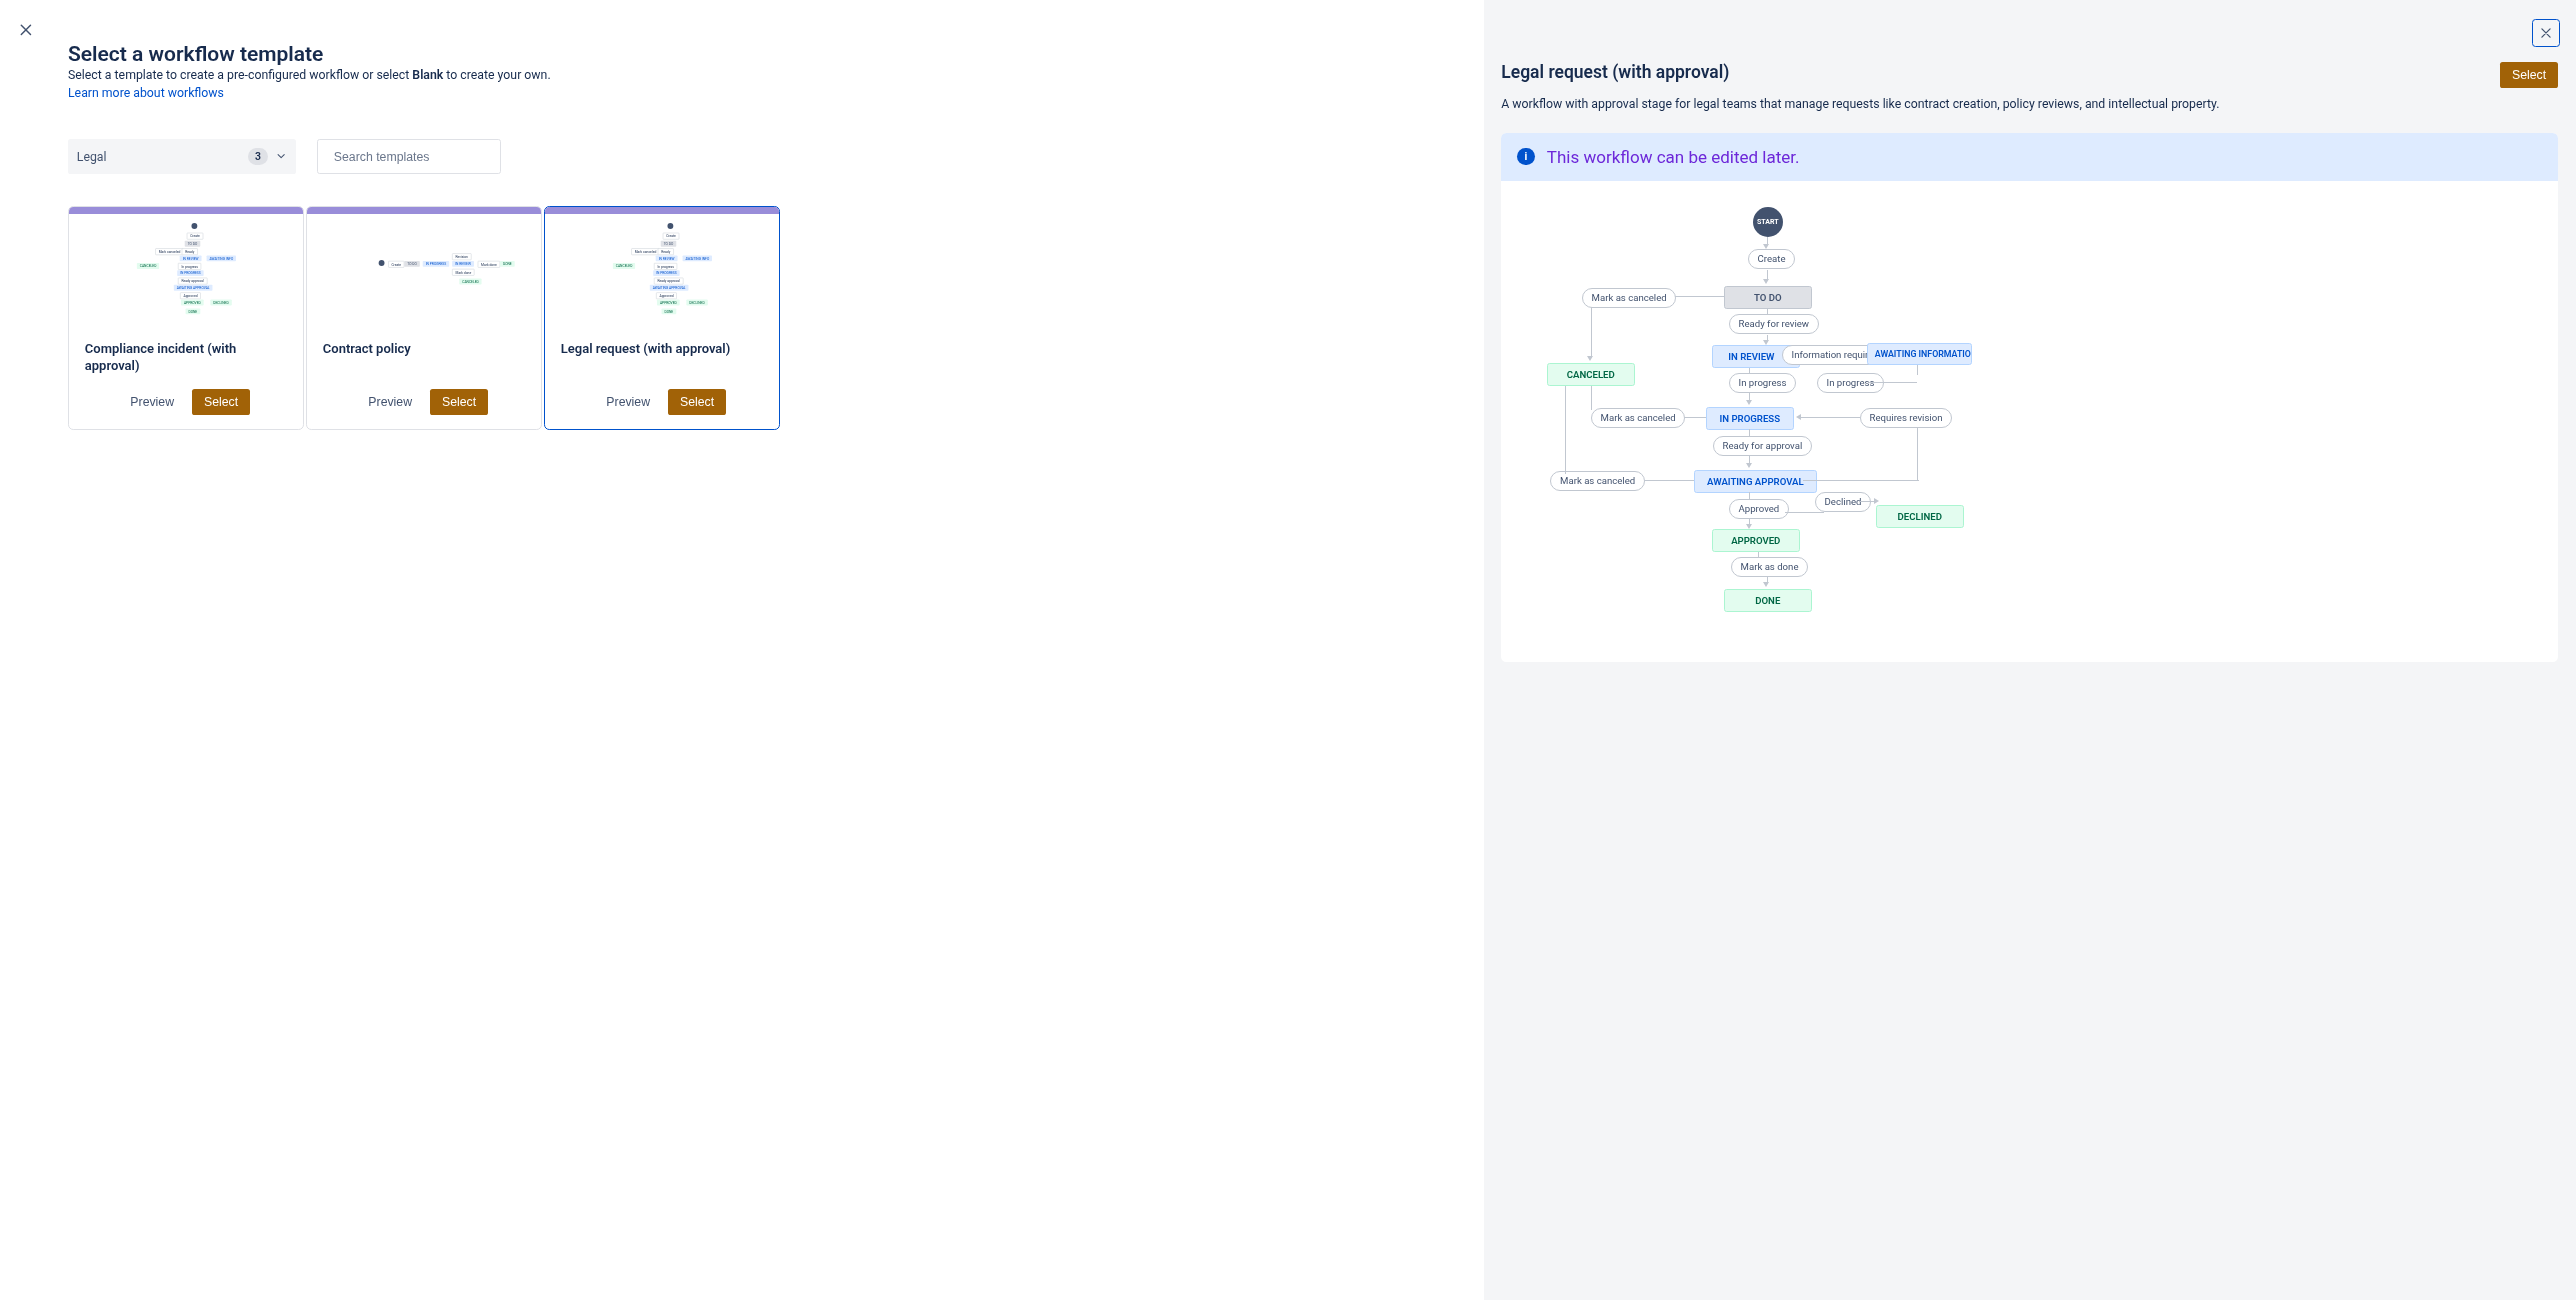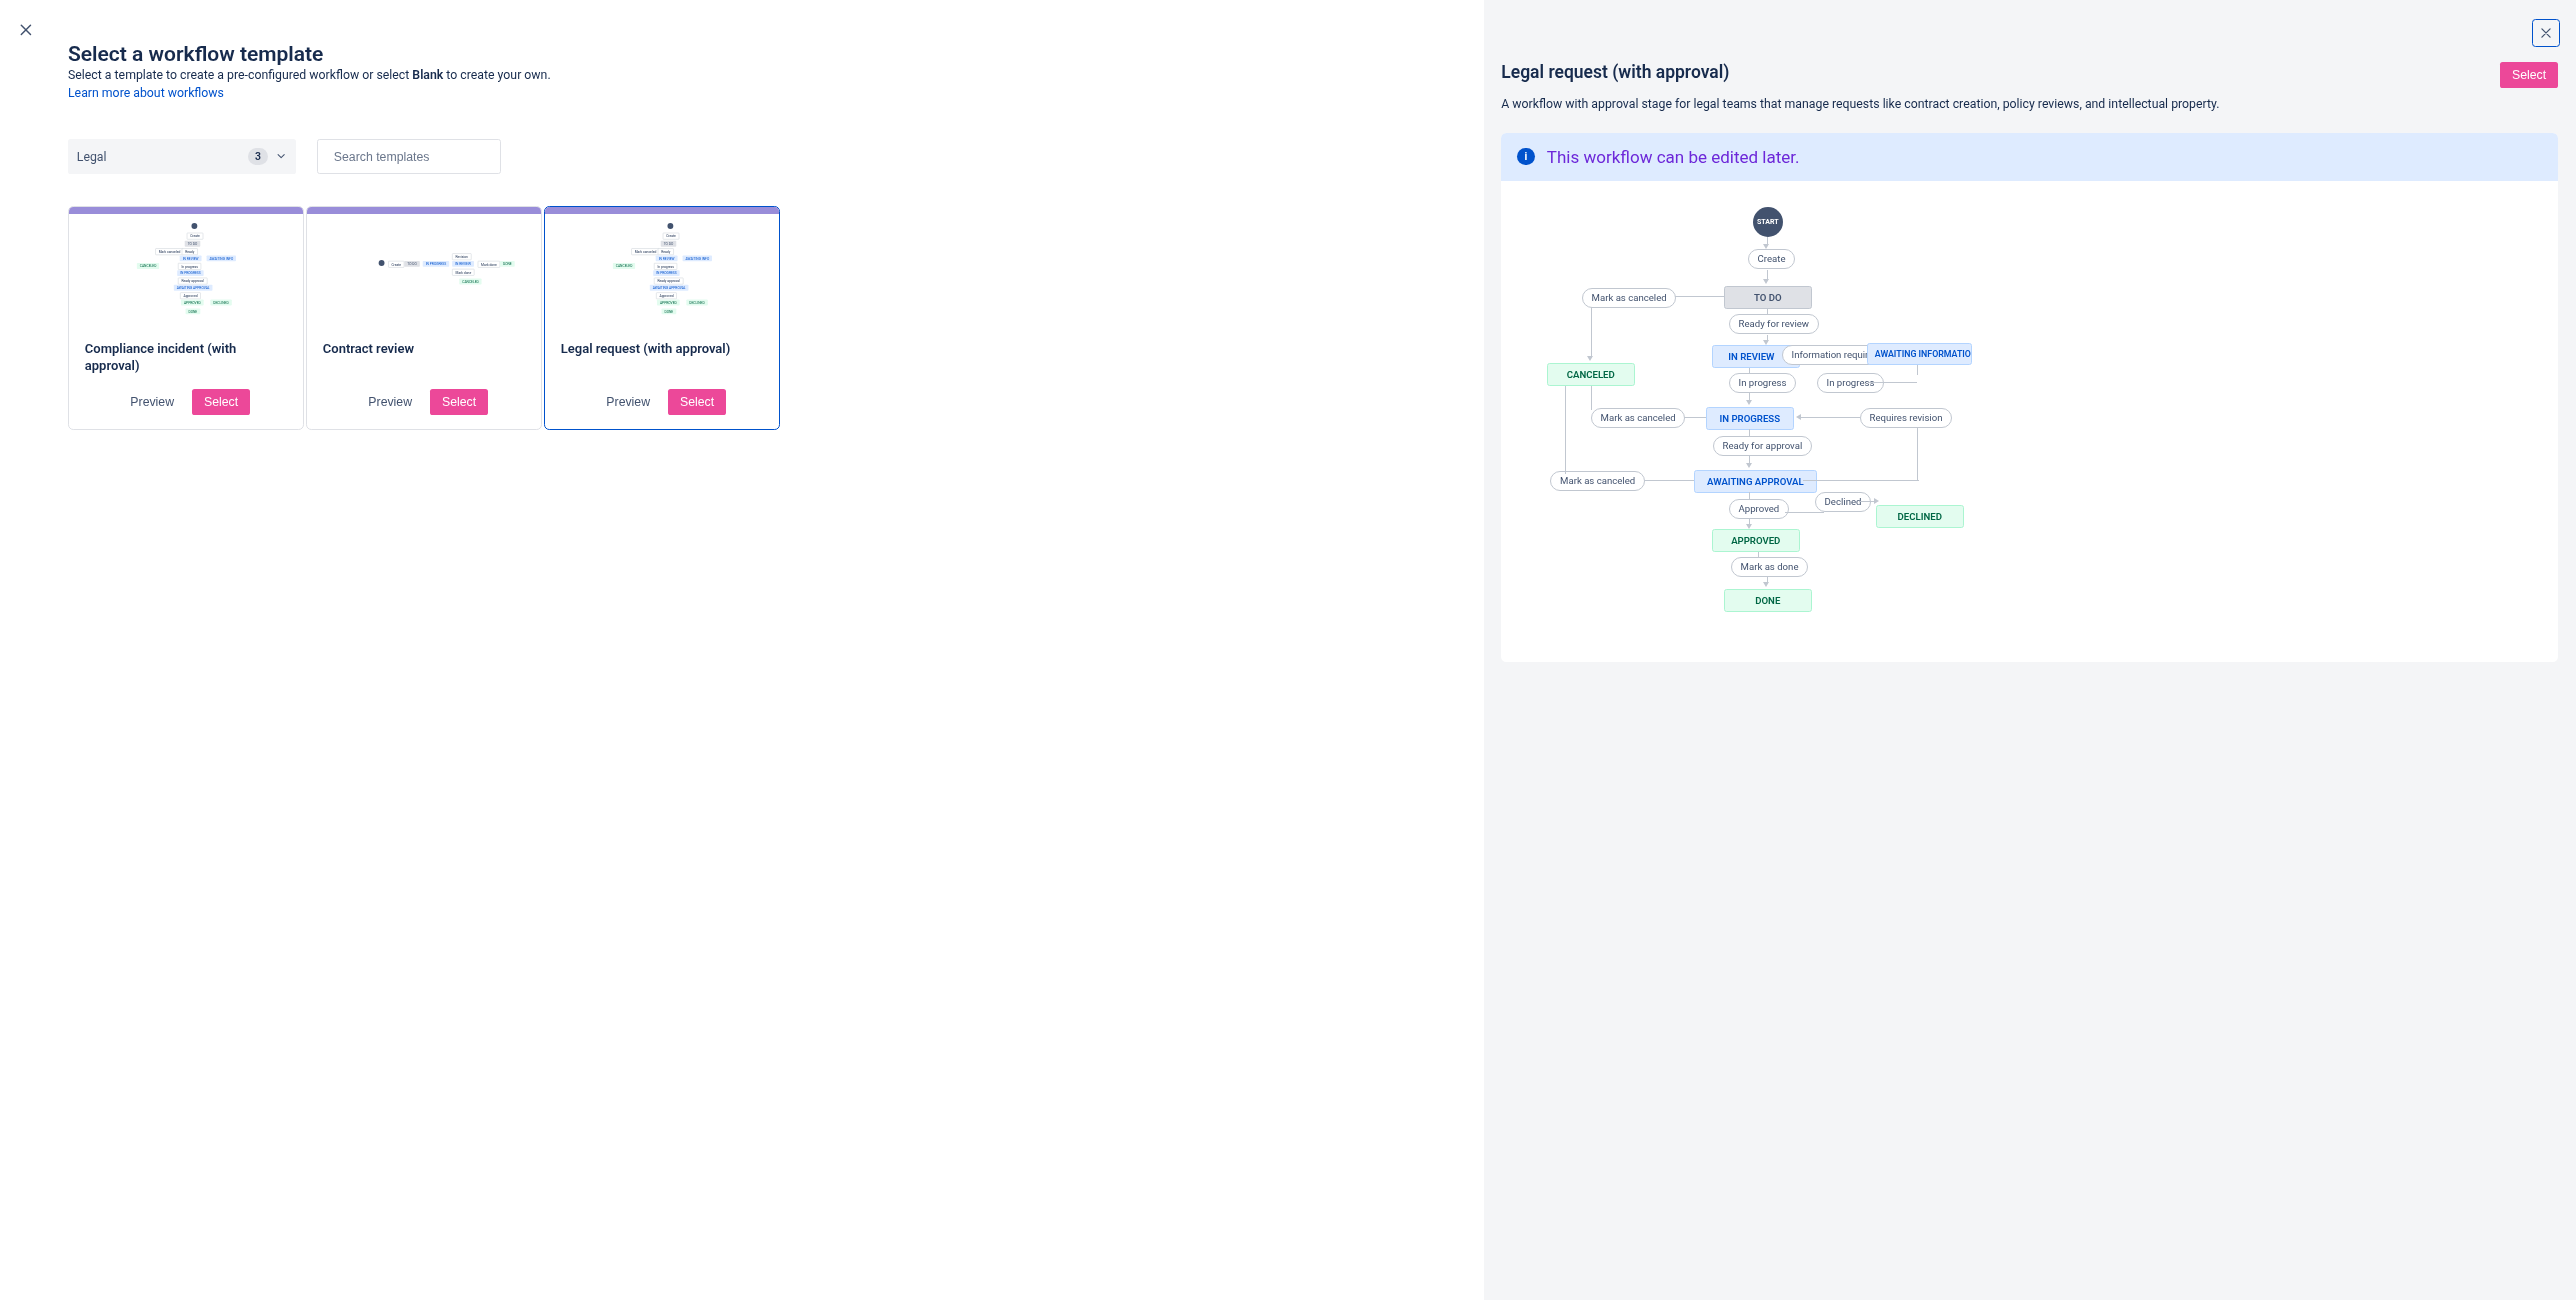--- a/index.html
+++ b/index.html
@@ -134,21 +134,21 @@
   .btn-text {
     background:none; border:none;
     color:#42526E;
     font-size:12.3px;
     font-weight:500;
     cursor:pointer;
     padding:5.3px 8.8px;
     border-radius:2.6px;
   }
   .btn-primary {
-    background:#ec4899;
+    background:#a16207;
     color:#fff;
     border:none;
     font-size:12.3px;
     font-weight:500;
     padding:6.1px 12.3px;
     border-radius:2.6px;
     cursor:pointer;
   }
 
   
@@ -374,21 +374,21 @@
           <div class="mini-node" style="left:114px;top:46px;background:#DEEBFF;color:#0052CC;">IN PROGRESS</div>
           <div class="mini-node" style="left:184px;top:28px;background:#fff;border:0.9px solid #C1C7D0;">Revision</div>
           <div class="mini-node" style="left:184px;top:46px;background:#DEEBFF;color:#0052CC;">IN REVIEW</div>
           <div class="mini-node" style="left:184px;top:65px;background:#fff;border:0.9px solid #C1C7D0;">Mark done</div>
           <div class="mini-node" style="left:245px;top:46px;background:#fff;border:0.9px solid #C1C7D0;">Mark done</div>
           <div class="mini-node" style="left:298px;top:46px;background:#E3FCEF;color:#006644;">DONE</div>
           <div class="mini-node" style="left:201px;top:88px;background:#E3FCEF;color:#006644;">CANCELED</div>
         </div>
       </div>
       <div class="card-body">
-        <div class="card-title">Contract review</div>
+        <div class="card-title">Contract policy</div>
         <div class="card-actions">
           <button class="btn-text">Preview</button>
           <button class="btn-primary">Select</button>
         </div>
       </div>
     </div>
 
     <div class="card selected">
       <div class="card-topbar"></div>
       <div class="card-preview">

